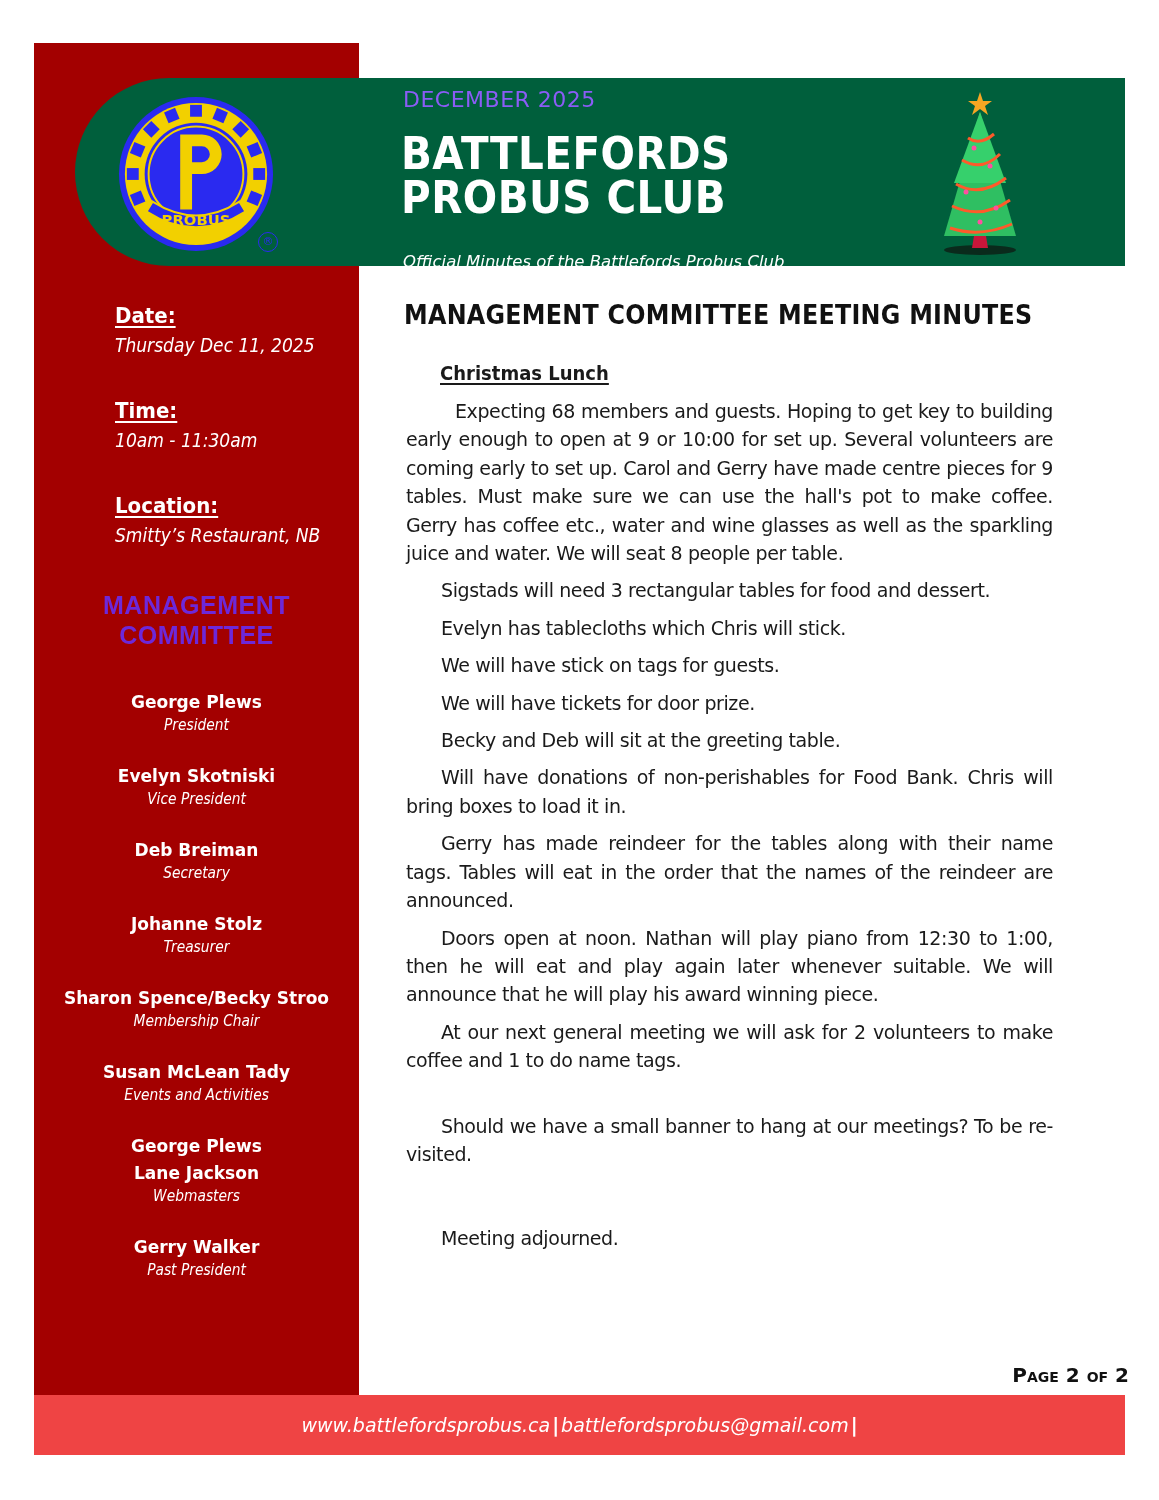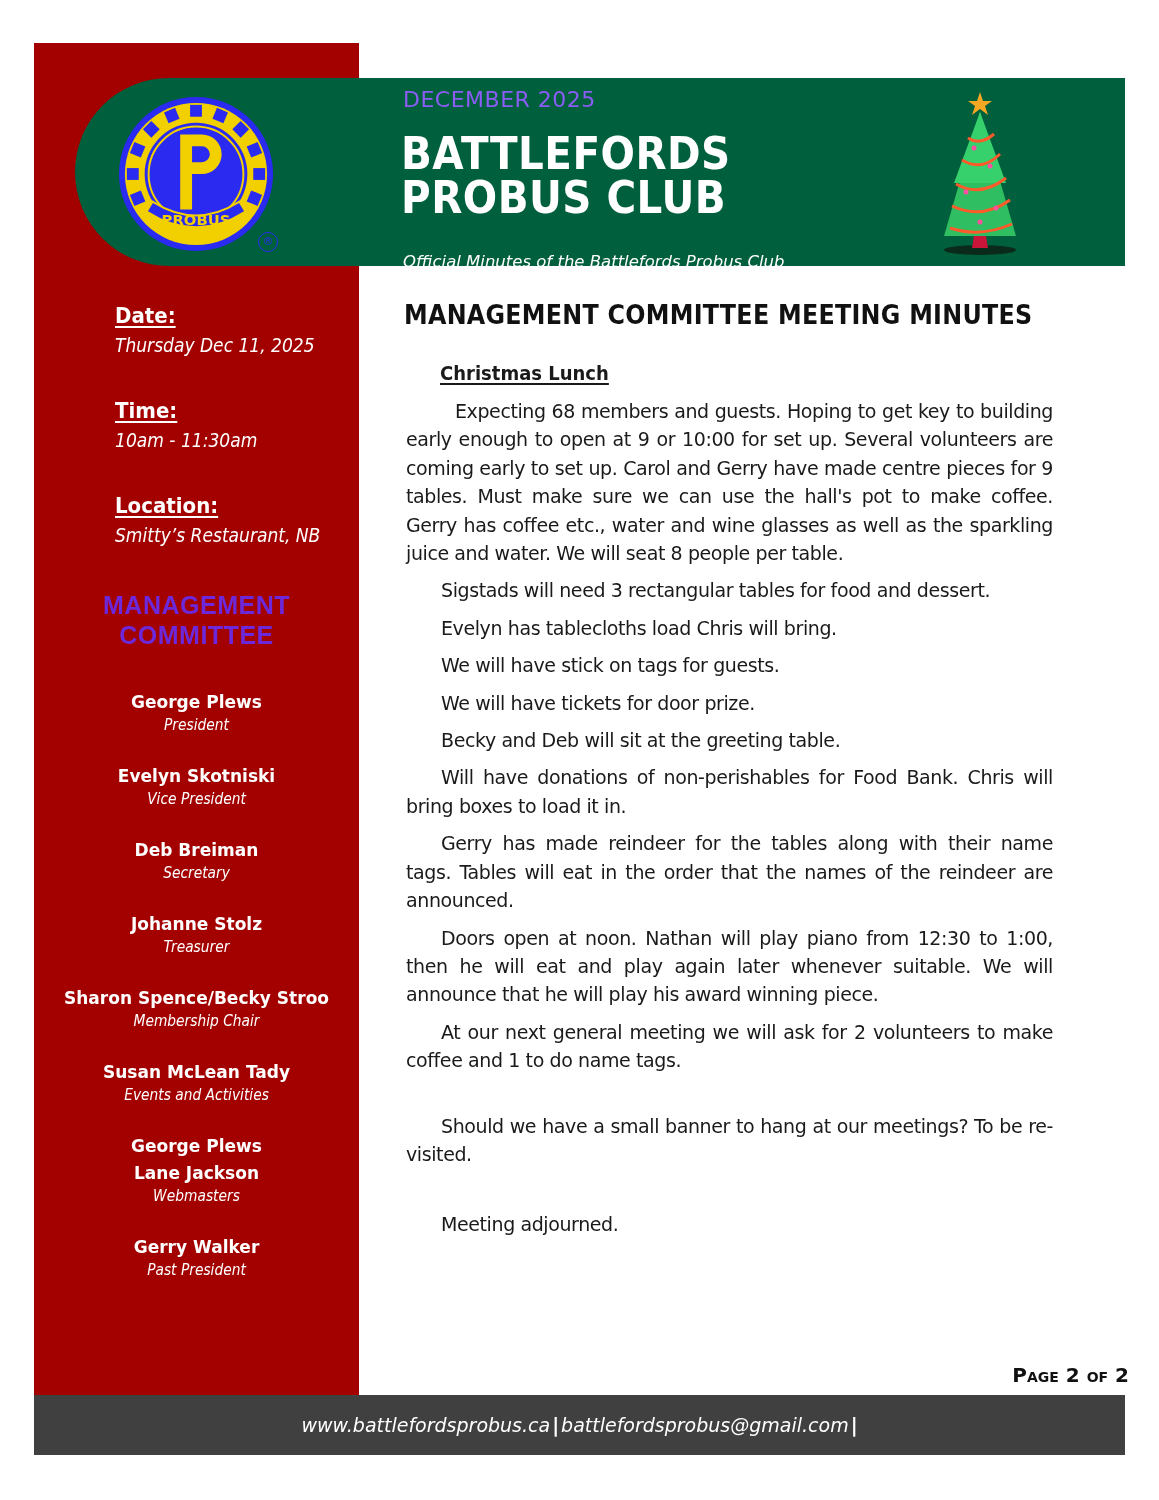--- a/index.html
+++ b/index.html
@@ -75,28 +75,28 @@
       text-decoration: underline; text-underline-offset: 3px; font-family: "DejaVu Sans", sans-serif;
       transform: scaleX(0.9); transform-origin: left top;
     }
     .body-text {
       position: absolute; left: 406px; top: 397px; width: 647px;
       font-family: "DejaVu Sans", sans-serif; font-size: 19px; line-height: 28.4px; color: #1a1a1a;
     }
     .body-text p { text-align: justify; text-indent: 35px; margin-bottom: 9px; letter-spacing: -0.4px; }
     .body-text p.first { text-indent: 49px; }
     .body-text p.gap { margin-top: 37px; }
-    .body-text p.gap2 { margin-top: 42px; }
+    .body-text p.gap2 { margin-top: 56px; }
 
     .page-num {
       position: absolute; right: 30px; top: 1363px; font-weight: bold; font-size: 20px;
       font-family: "DejaVu Sans", sans-serif; font-variant: small-caps; color: #111;
     }
     .footer {
-      position: absolute; left: 34px; top: 1395px; width: 1091px; height: 60px; background: #404040;
+      position: absolute; left: 34px; top: 1395px; width: 1091px; height: 60px; background: #ef4444;
       color: #fff; display: flex; align-items: center; justify-content: center;
       font-family: "DejaVu Sans", sans-serif; font-style: italic; font-size: 19px; gap: 2px;
     }
     .footer .sep { font-style: normal; font-weight: bold; }
   </style>
 </head>
 <body>
 
 <div class="sidebar"></div>
 <div class="header-band"></div>
@@ -207,21 +207,21 @@
     <span class="m-role">Past President</span>
   </div>
 </div>
 
 <div class="main-title">MANAGEMENT COMMITTEE MEETING MINUTES</div>
 <div class="section-title">Christmas Lunch</div>
 
 <div class="body-text">
   <p class="first">Expecting 68 members and guests. Hoping to get key to building early enough to open at 9 or 10:00 for set up. Several volunteers are coming early to set up.  Carol and Gerry have made centre pieces for 9 tables.  Must make sure we can use the hall's pot to make coffee.  Gerry has coffee etc., water and wine glasses as well as the sparkling juice and water.  We will seat 8 people per table.</p>
   <p>Sigstads will need 3 rectangular tables for food and dessert.</p>
-  <p>Evelyn has tablecloths load Chris will bring.</p>
+  <p>Evelyn has tablecloths which Chris will stick.</p>
   <p>We will have stick on tags for guests.</p>
   <p>We will have tickets for door prize.</p>
   <p>Becky and Deb will sit at the greeting table.</p>
   <p>Will have donations of non-perishables for Food Bank. Chris will bring boxes to load it in.</p>
   <p>Gerry has made reindeer for the tables along with their name tags.  Tables will eat in the order that the names of the reindeer are announced.</p>
   <p>Doors open at noon. Nathan will play piano from 12:30 to 1:00, then he will eat and play again later whenever suitable. We will announce that he will play his award winning piece.</p>
   <p>At our next general meeting we will ask for 2 volunteers to make coffee and 1 to do name tags.</p>
   <p class="gap">Should we have a small banner to hang at our meetings?  To be re-visited.</p>
   <p class="gap2">Meeting adjourned.</p>
 </div>

